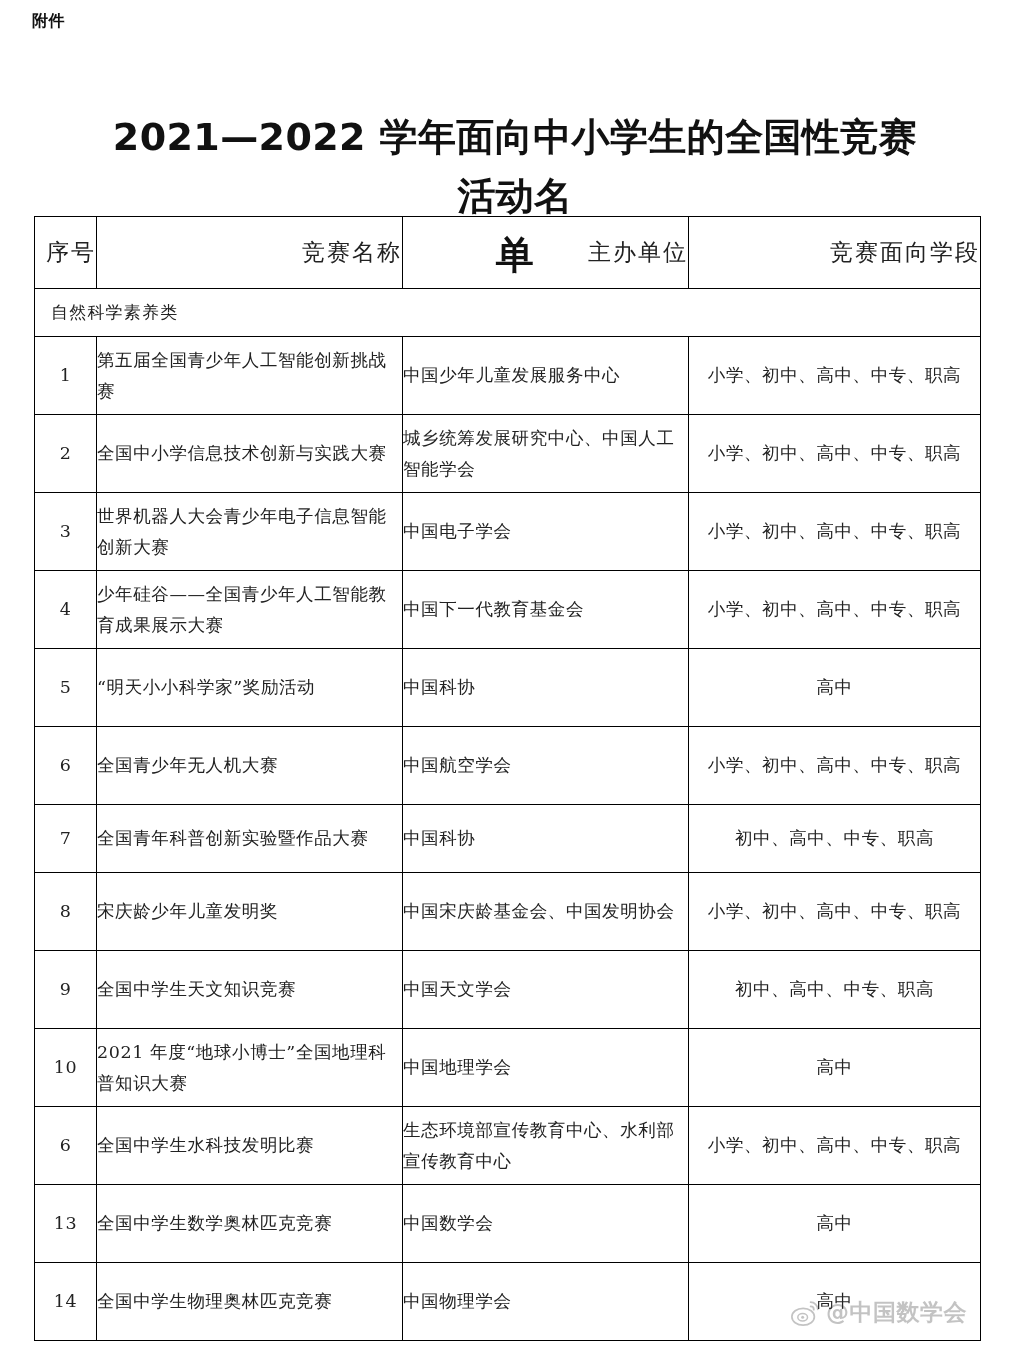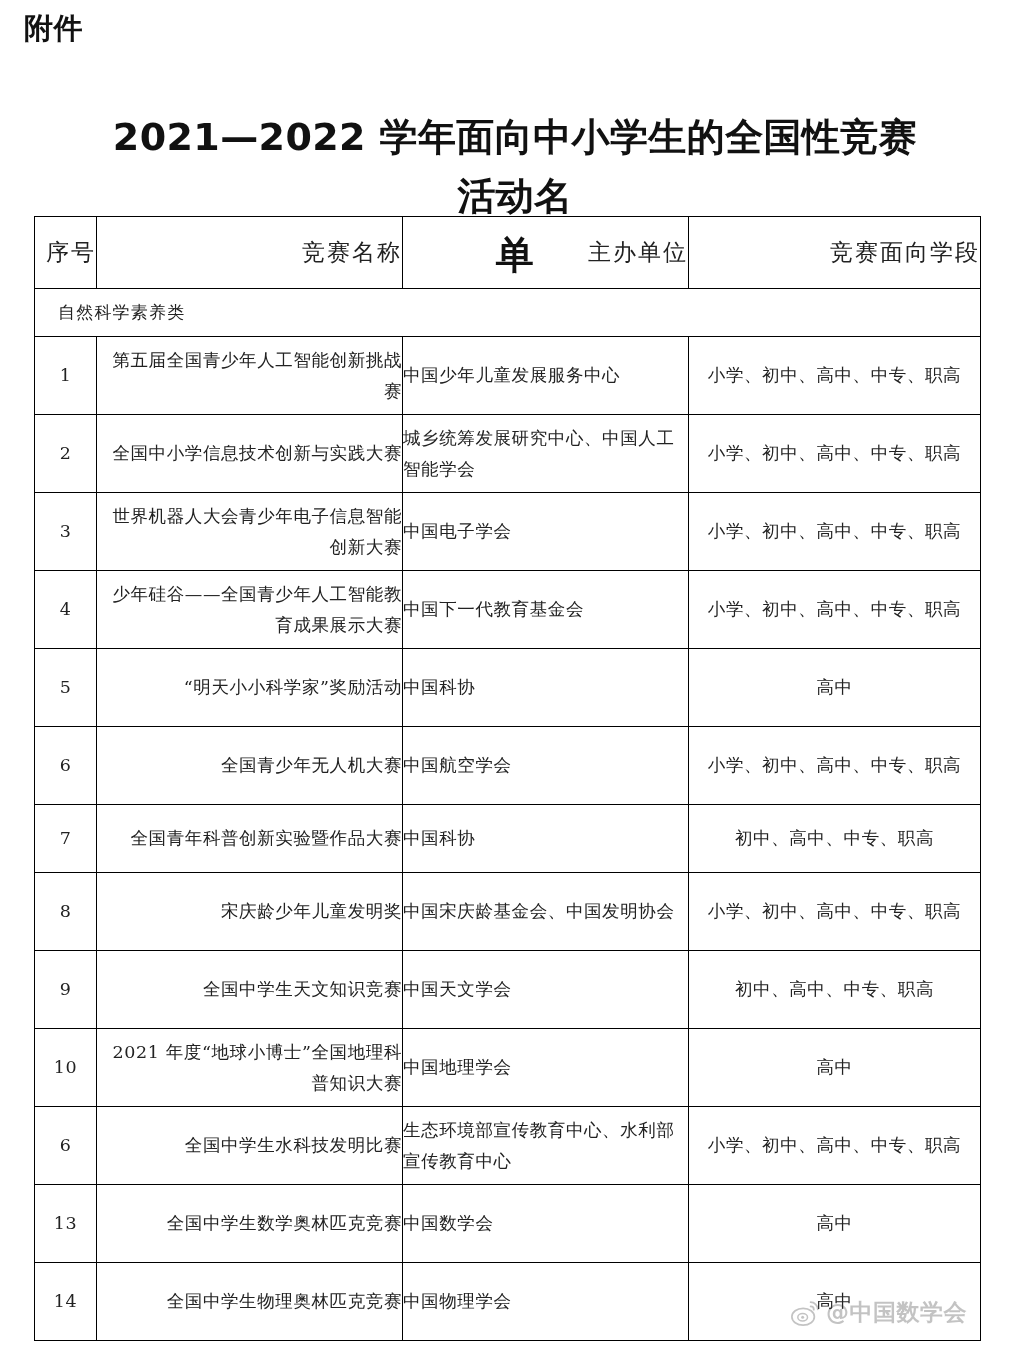--- a/index.html
+++ b/index.html
@@ -14,25 +14,25 @@
     height: 1348px;
     position: relative;
     font-family: "DejaVu Serif", "Liberation Serif", serif;
     color: #1a1a1a;
     overflow: hidden;
   }
 
   
   .attachment-label {
     position: absolute;
-    left: 24px;
+    left: 32px;
     top: 11px;
     font-family: "DejaVu Sans", "Liberation Sans", sans-serif;
     font-weight: 700;
-    font-size: 29px;
+    font-size: 16px;
     line-height: 1.2;
     letter-spacing: 0.5px;
     color: #111;
   }
 
   
   .doc-title {
     position: absolute;
     left: 95px;
     top: 108px;
@@ -81,35 +81,35 @@
     font-size: 23px;
     letter-spacing: 2px;
   }
 
   
   tr.category-row td {
     height: 48px;
     text-align: left;
     font-size: 17px;
     letter-spacing: 1.2px;
-    padding-left: 23px;
+    padding-left: 16px;
   }
 
   
   tr.data-row td {
     font-size: 17.5px;
     letter-spacing: 0.6px;
     line-height: 1.75;
   }
   td.cell-no {
     text-align: center;
     font-size: 18px;
   }
   td.cell-name {
-    text-align: right;
+    text-align: left;
     padding: 7px 5px 7px 7px;
   }
   td.cell-org {
     text-align: left;
     padding: 7px 6px;
   }
   td.cell-stage {
     text-align: center;
     padding: 7px 4px;
     letter-spacing: 0.2px;

